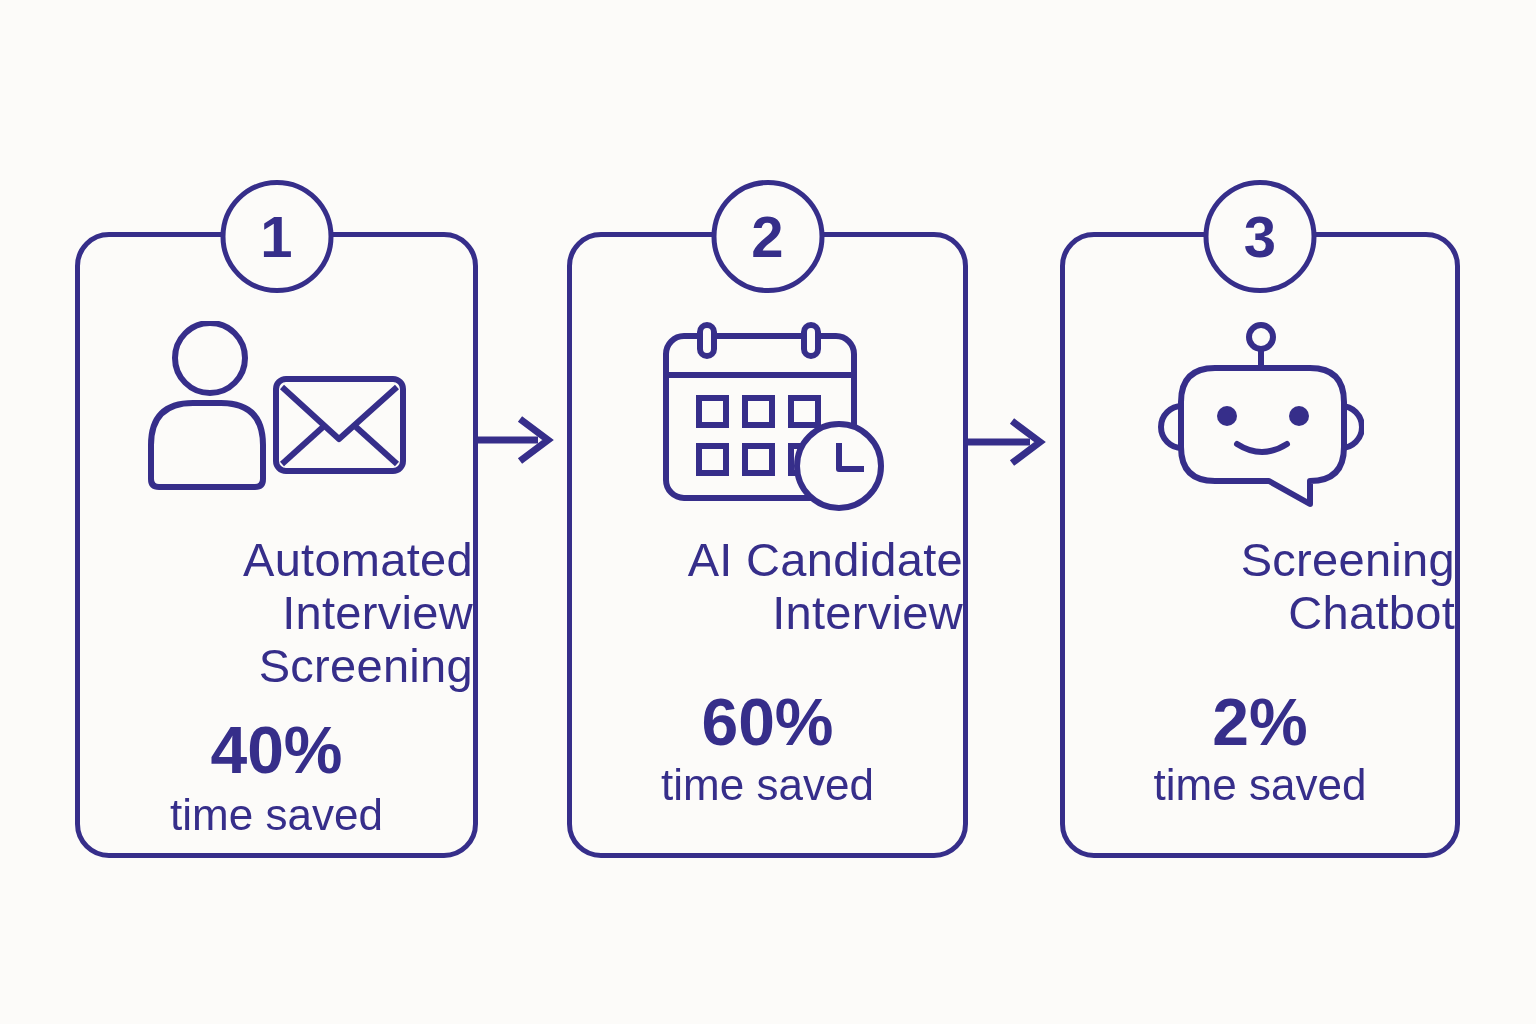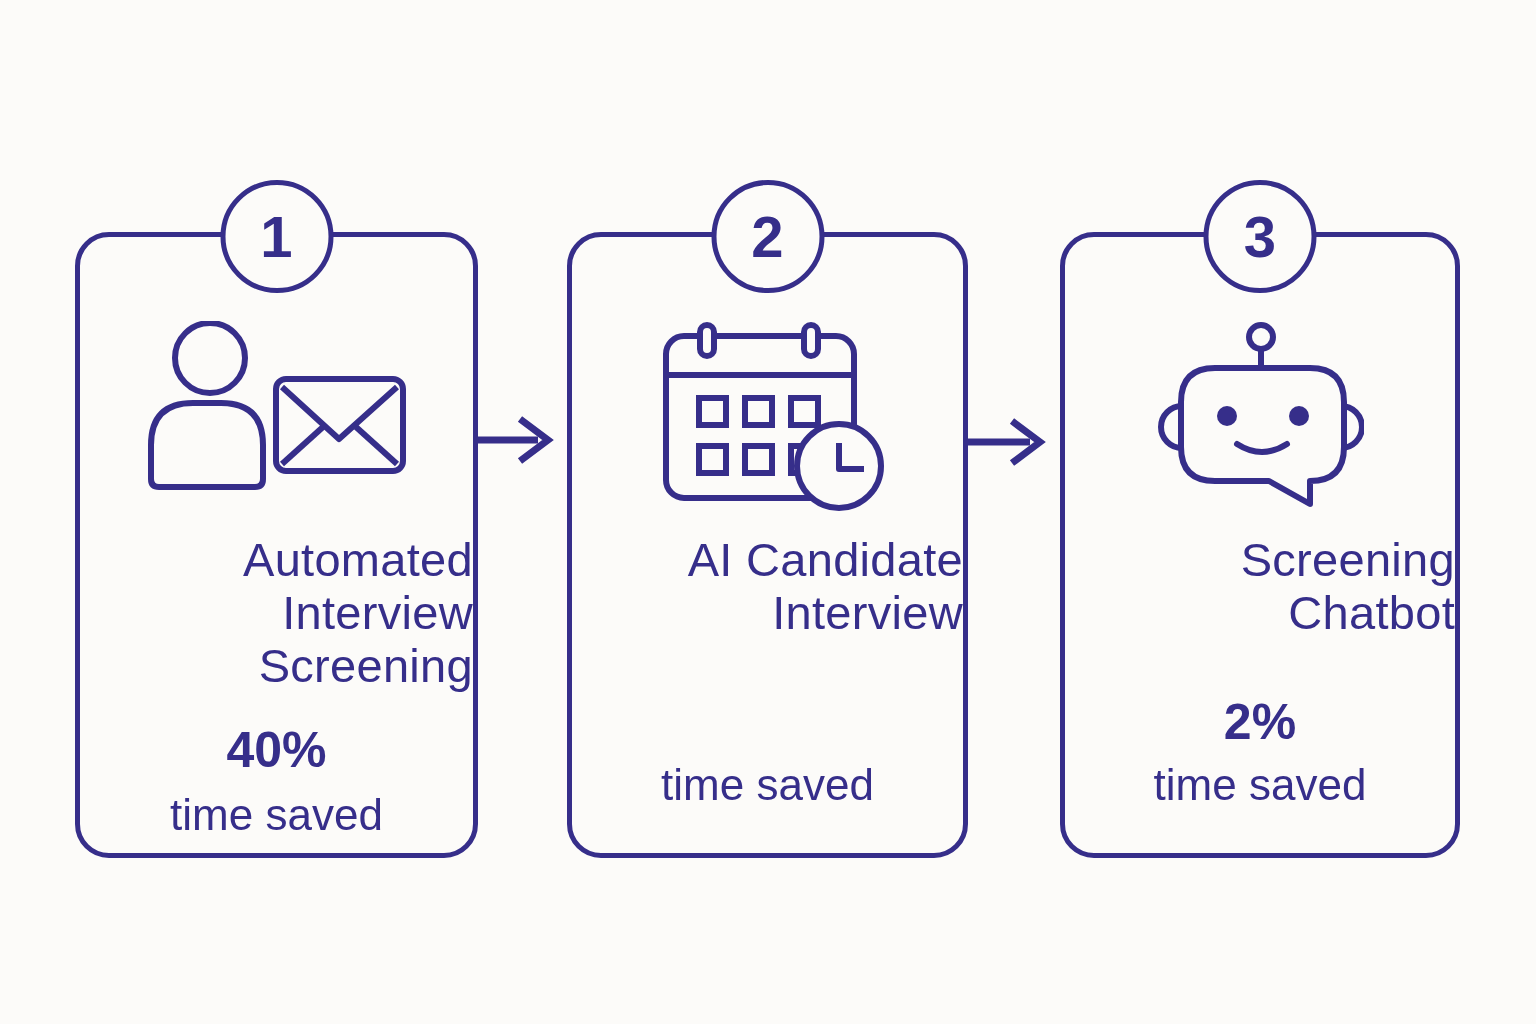--- a/index.html
+++ b/index.html
@@ -76,21 +76,21 @@
     font-weight: 500;
     letter-spacing: 0.3px;
     color: var(--ink);
   }
   .title span { display: block; }
 
   .percent {
     position: absolute;
     left: 0; right: 0;
     text-align: center;
-    font-size: 50px;
+    font-size: 66px;
     line-height: 80px;
     font-weight: 700;
     color: var(--ink);
   }
   .card-1 .percent { top: 473px; }
   .card-2 .percent, .card-3 .percent { top: 445px; }
 
   .caption {
     position: absolute;
     left: 0; right: 0;
@@ -166,20 +166,21 @@
         <g>
           <circle class="stroke-fill" cx="189" cy="145" r="42"></circle>
           <path class="stroke" stroke-linejoin="round" d="M 189 122 V 148 H 214"></path>
         </g>
       </svg>
     </div>
     <div class="title">
       <span>AI Candidate</span>
       <span>Interview</span>
     </div>
+    <div class="percent">60%</div>
     <div class="caption">time saved</div>
   </section>
 
   <svg class="arrow arrow-2" width="86" height="64" viewBox="0 0 86 64">
     <path d="M 2 32 H 64"></path>
     <path d="M 46 11 L 74 32 L 46 53"></path>
   </svg>
 
   <section class="card card-3">
     <div class="badge">

